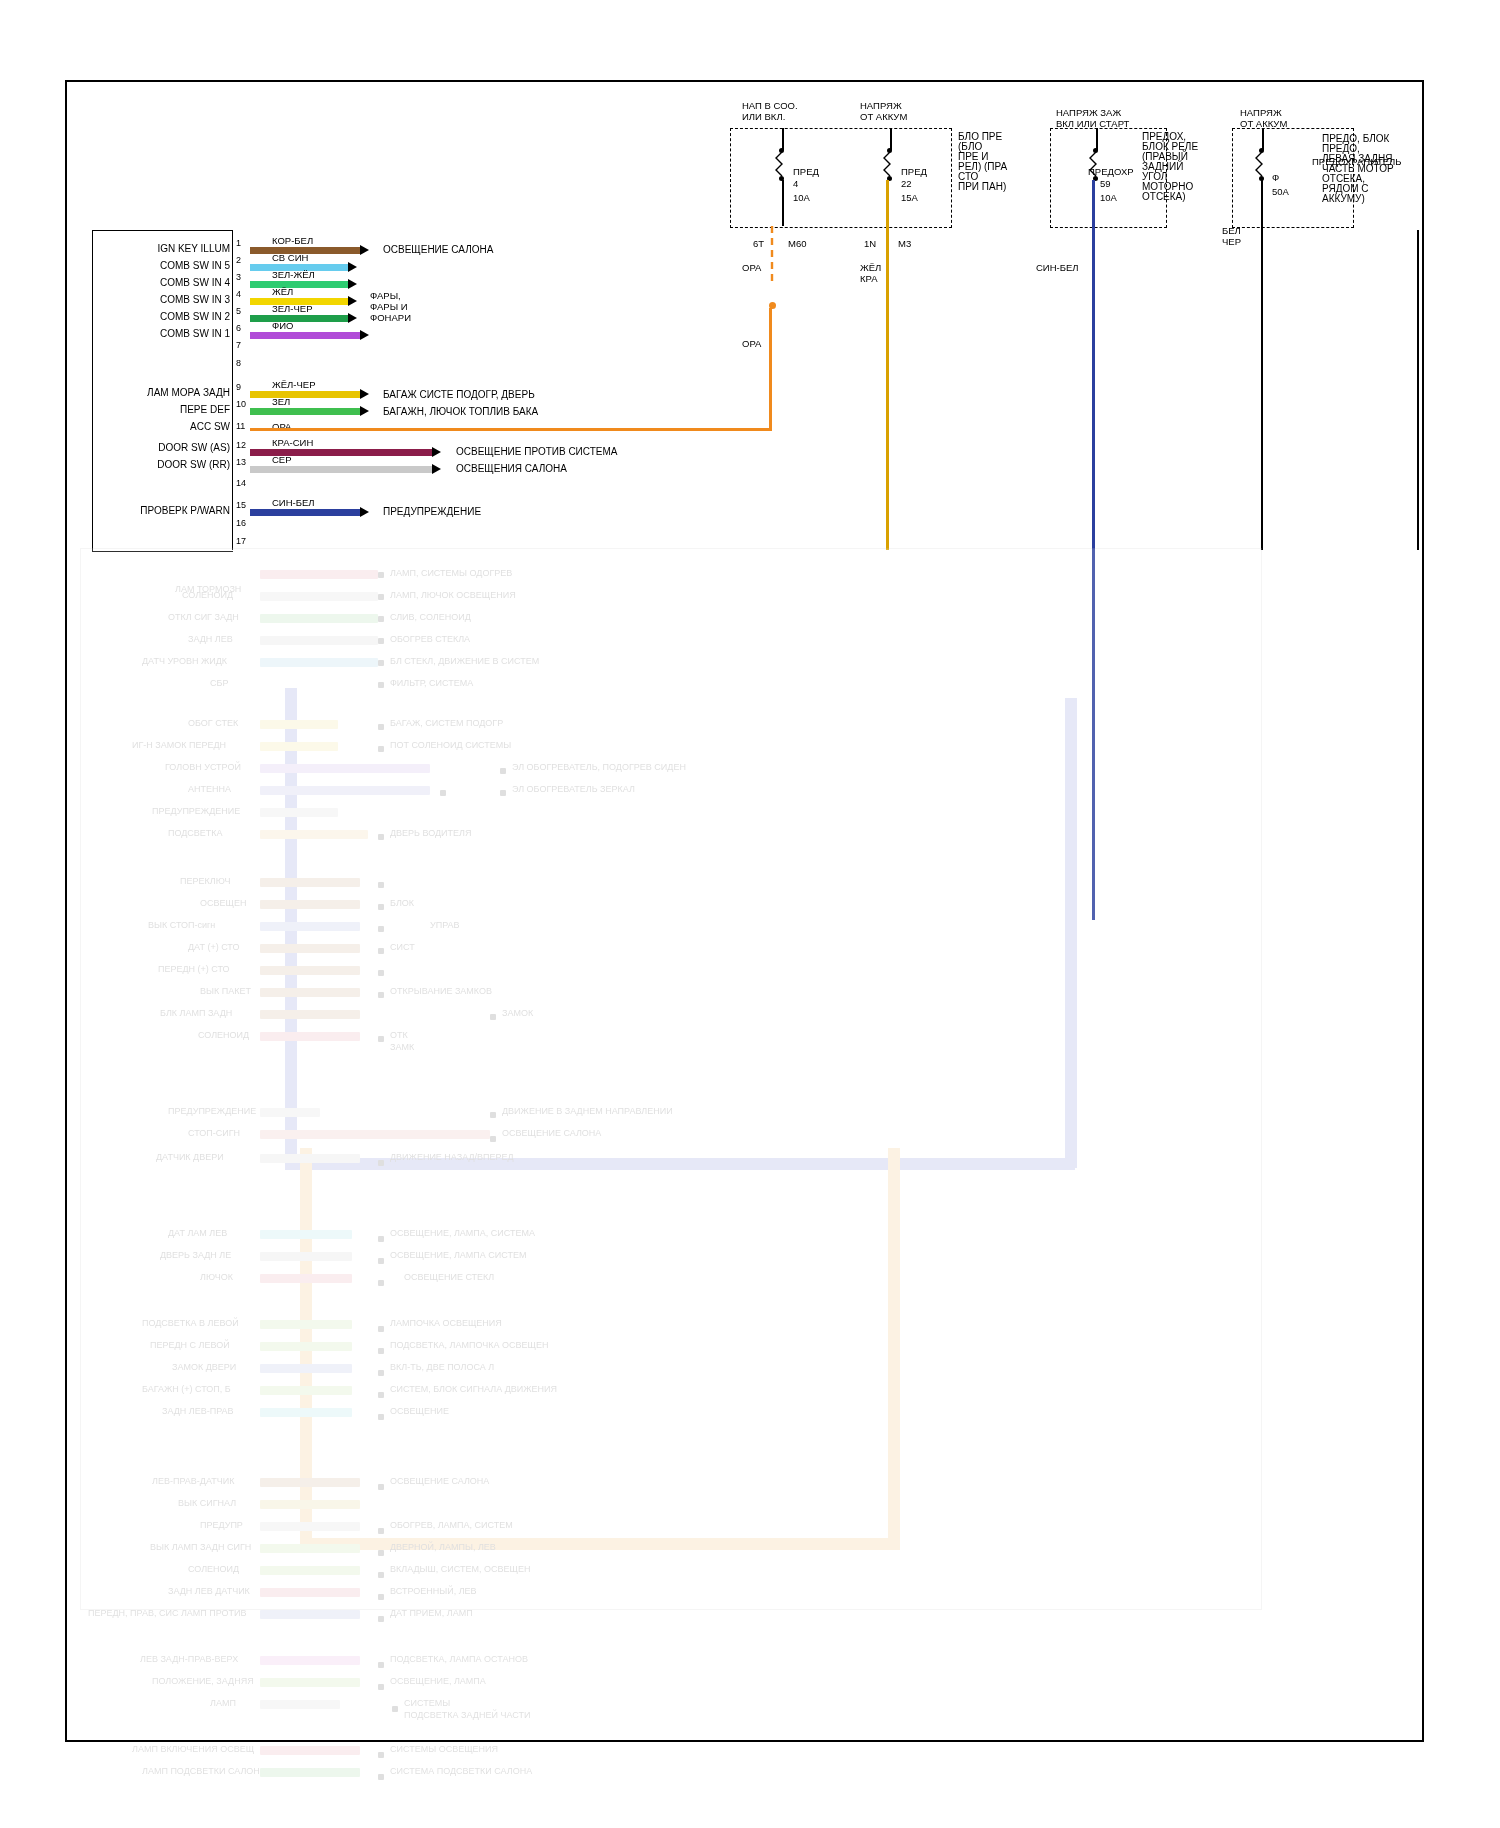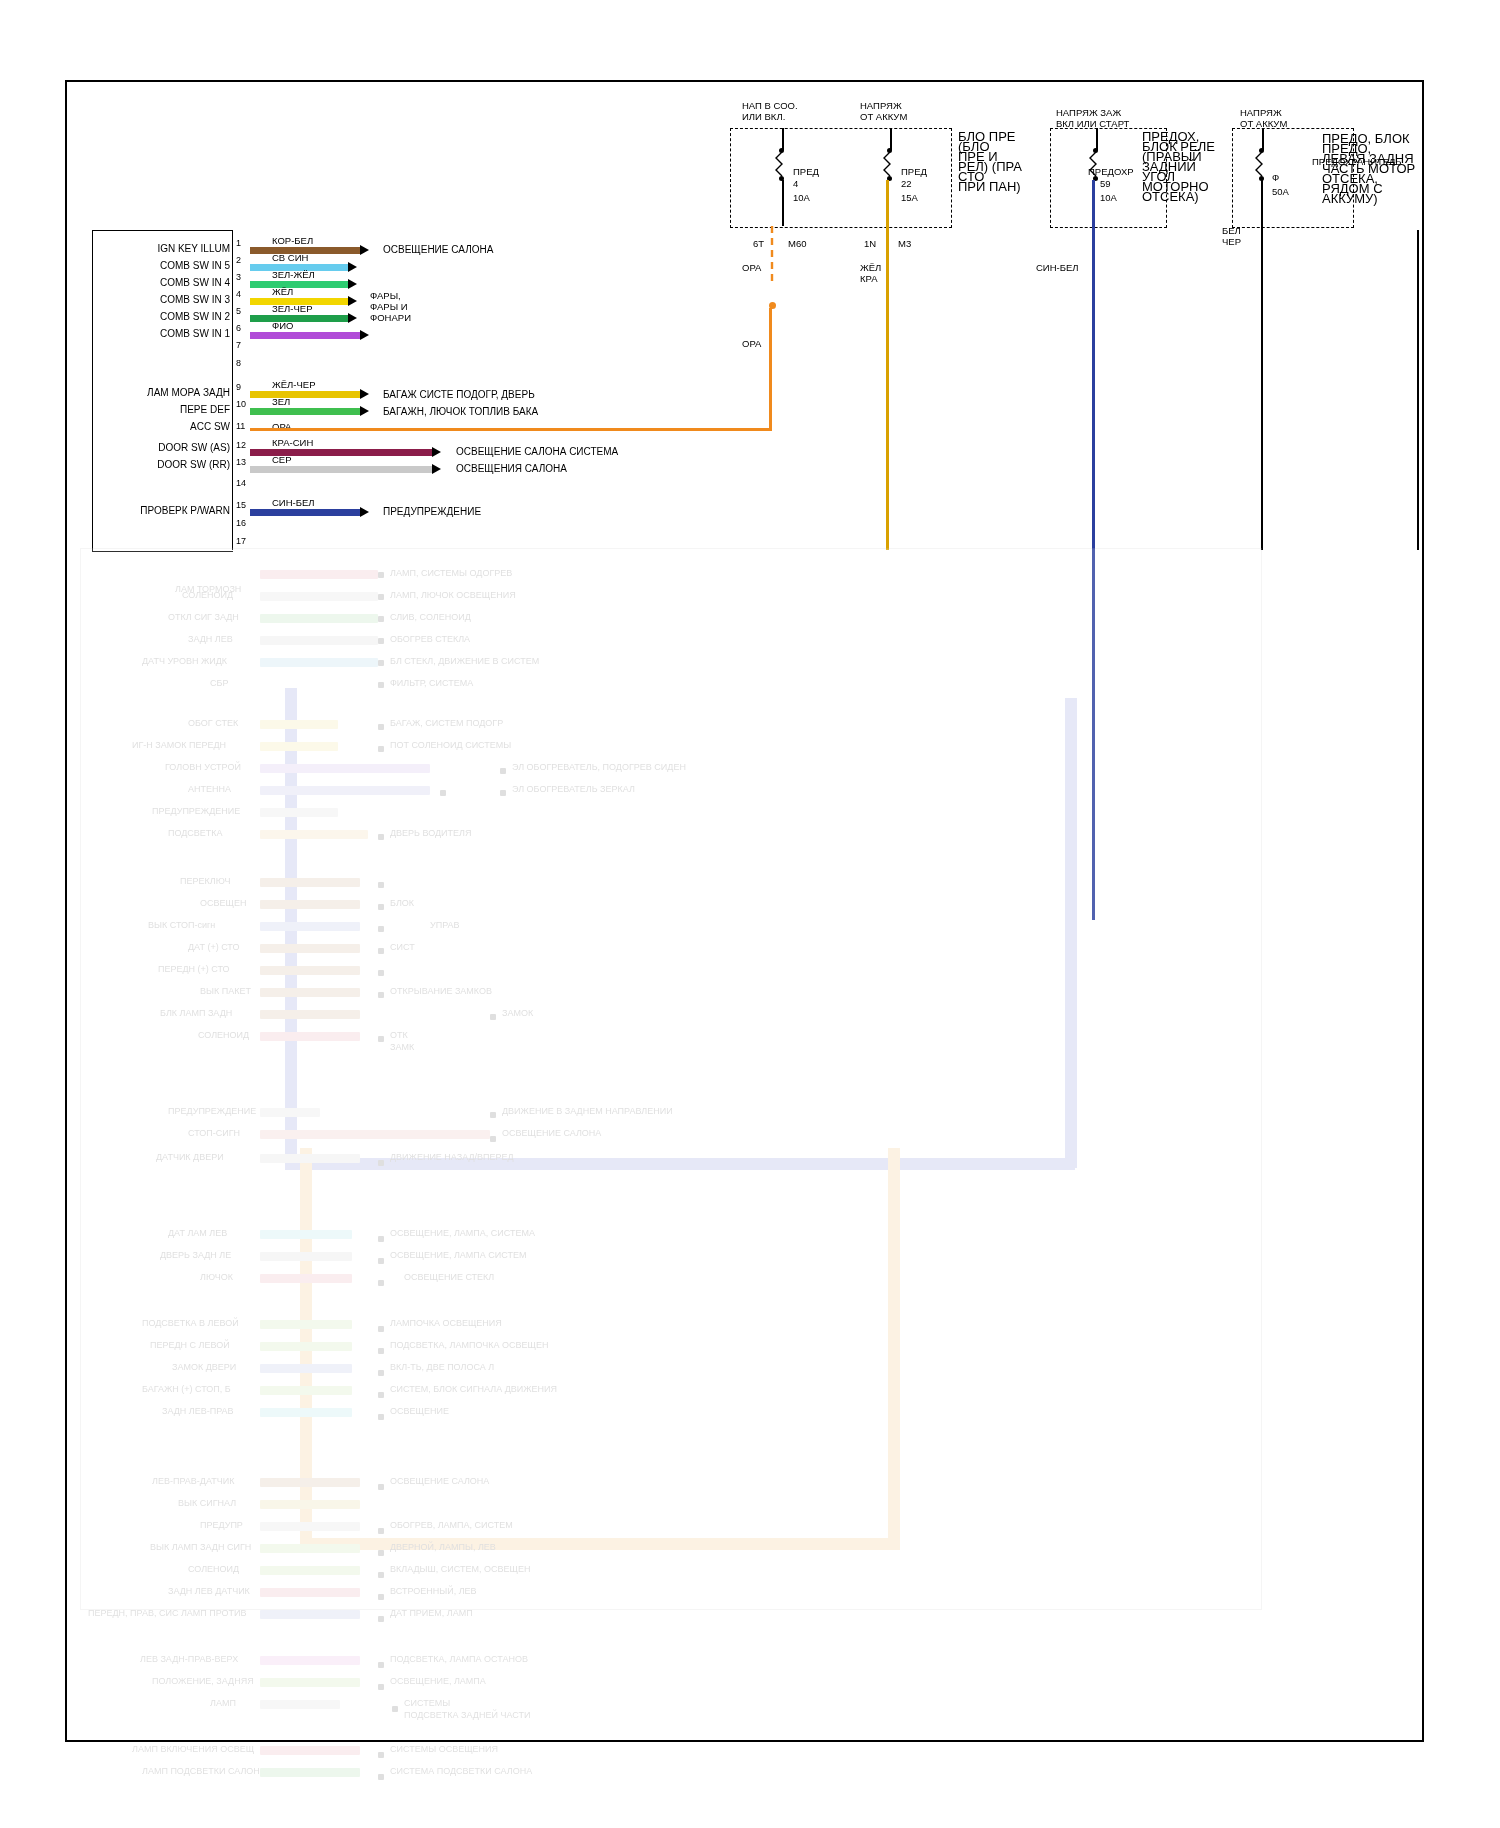--- a/index.html
+++ b/index.html
@@ -32,21 +32,21 @@
 
   
   .t {
     position: absolute;
     font-size: 10.5px;
     line-height: 12px;
     color: #000;
     white-space: pre;
   }
   .t.sm { font-size: 9.5px; line-height: 11px; }
-  .t.xs { font-size: 13px; line-height: 10px; }
+  .t.xs { font-size: 10px; line-height: 10px; }
 
   
   .conn-box {
     position: absolute;
     left: 92px; top: 230px;
     width: 140px; height: 320px;
     border: 1px solid #000;
     border-right: none;
     background: #fff;
   }
@@ -311,21 +311,21 @@
   <div class="pin-label" style="left:110px; top:421px;">ACC SW</div>
   <div class="pin-num" style="left:236px; top:421px;">11</div>
   <div class="wire-name" style="left:272px; top:421px;">ОРА</div>
   <div class="cw" style="left:250px; top:428px; width:100px; height:3px; background:#f08a1d;"></div>
 
   <div class="pin-label" style="left:110px; top:442px;">DOOR SW (AS)</div>
   <div class="pin-num" style="left:236px; top:440px;">12</div>
   <div class="wire" style="left:250px; top:449px; width:182px; background:#8b1d4a;"></div>
   <div class="wire-name" style="left:272px; top:437px;">КРА-СИН</div>
   <div class="arrow" style="left:432px; top:447px;"></div>
-  <div class="dest" style="left:456px; top:446px;">ОСВЕЩЕНИЕ САЛОНА СИСТЕМА</div>
+  <div class="dest" style="left:456px; top:446px;">ОСВЕЩЕНИЕ ПРОТИВ СИСТЕМА</div>
 
   <div class="pin-label" style="left:110px; top:459px;">DOOR SW (RR)</div>
   <div class="pin-num" style="left:236px; top:457px;">13</div>
   <div class="wire" style="left:250px; top:466px; width:182px; background:#c9c9c9;"></div>
   <div class="wire-name" style="left:272px; top:454px;">СЕР</div>
   <div class="arrow" style="left:432px; top:464px;"></div>
   <div class="dest" style="left:456px; top:463px;">ОСВЕЩЕНИЯ САЛОНА</div>
 
   <div class="pin-num" style="left:236px; top:478px;">14</div>
 

